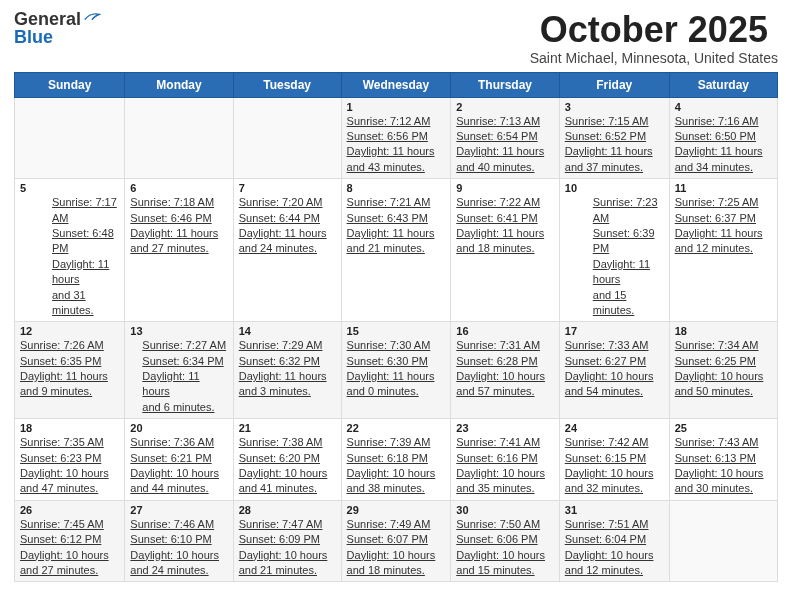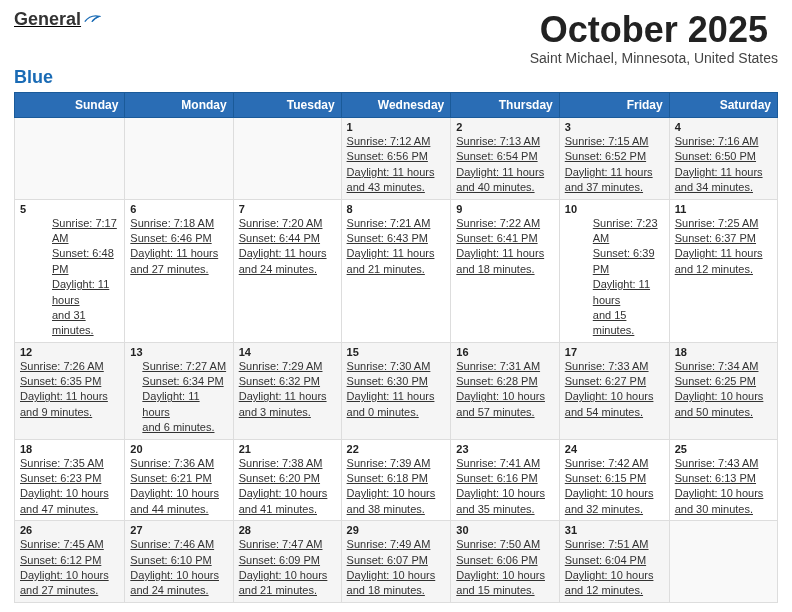--- a/index.html
+++ b/index.html
@@ -26,30 +26,28 @@
       display: flex;
       flex-direction: column;
       align-items: flex-start;
     }
     .logo-text {
       font-size: 18px;
       font-weight: bold;
       line-height: 1;
     }
     .logo-general { color: #333; }
-    .logo-blue { color: #1a6bb5; margin-top: 40px; }
+    .logo-blue { color: #1a6bb5; }
     .logo-bird {
       width: 18px;
       height: 14px;
       margin-left: 2px;
     }
     .logo-line {
       display: flex;
-      align-items: center;
-      text-decoration: underline;
     }
     .title-section {
       text-align: right;
     }
     .month-title {
       font-size: 36px;
       font-weight: bold;
       color: #222;
       line-height: 1.1;
       text-align: center;
@@ -62,21 +60,21 @@
       width: 100%;
       border-collapse: collapse;
       border: 1px solid #ccc;
     }
     .calendar th {
       background: #2a6db5;
       color: #fff;
       font-size: 12px;
       font-weight: bold;
       padding: 5px 6px;
-      text-align: right;
+      text-align: center;
       border: 1px solid #1a5a99;
     }
     .calendar td {
       vertical-align: top;
       border: 1px solid #ddd;
       padding: 3px 5px;
       width: 113px;
       font-size: 9.5px;
       color: #333;
       background: #fff;

